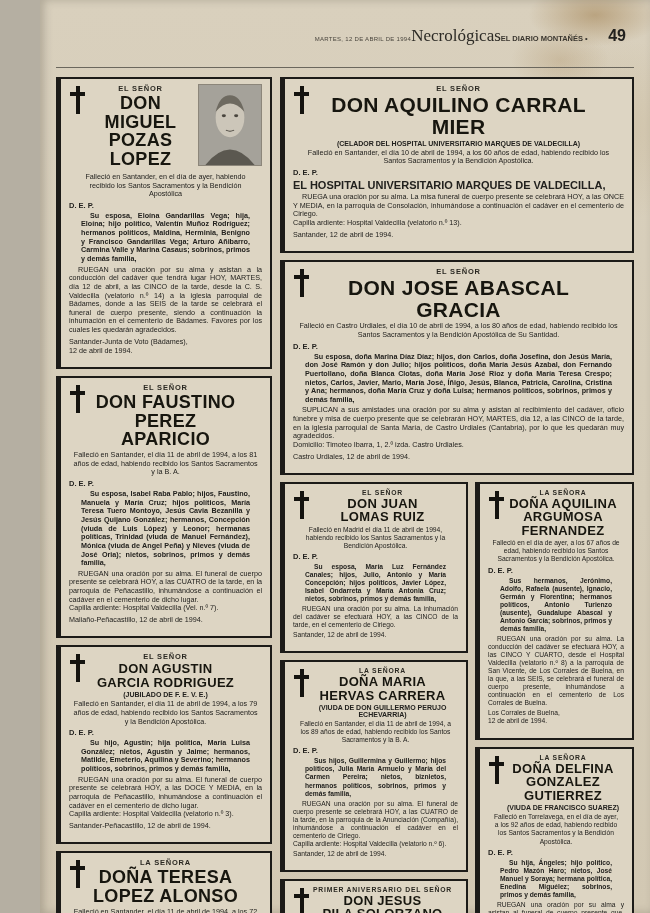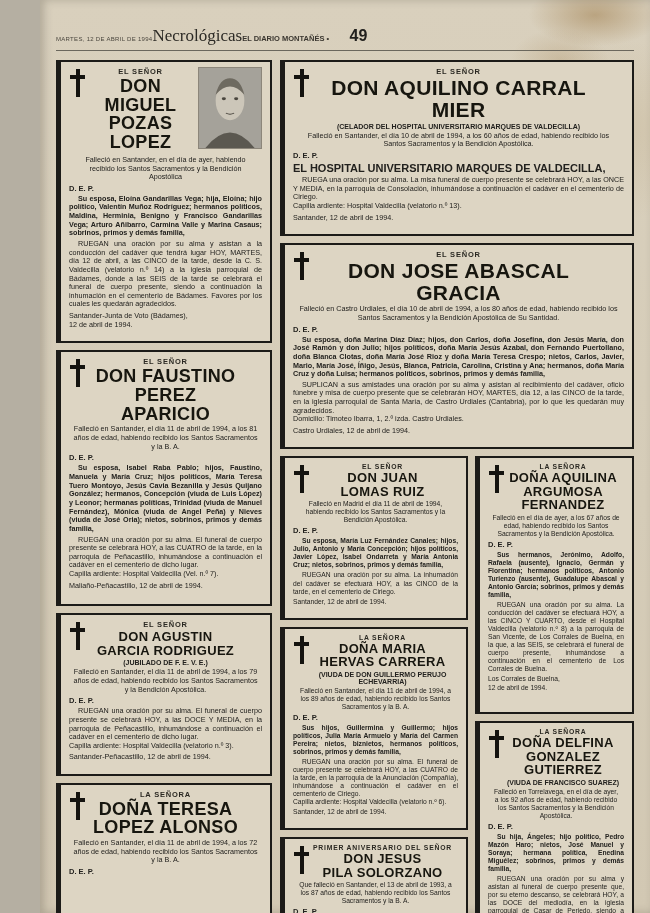--- a/index.html
+++ b/index.html
@@ -15,22 +15,22 @@
     background:
       radial-gradient(ellipse 95px 45px at 555px 15px, rgba(148,110,55,.45), transparent 70%),
       radial-gradient(ellipse 70px 45px at 520px 60px, rgba(148,110,55,.22), transparent 70%),
       radial-gradient(ellipse 140px 120px at 580px 130px, rgba(160,128,70,.14), transparent 75%),
       linear-gradient(180deg,#d9d0bd 0%, #d5ccb8 55%, #d2c8b3 100%);
     overflow:hidden;
     box-shadow:inset 4px 0 8px rgba(60,55,45,.25);
   }
   
   .phead{
-    display:flex;align-items:baseline;justify-content:flex-start;
-    padding:26px 24px 3px 16px;
+    display:flex;align-items:baseline;justify-content:flex-end;
+    padding:26px 24px 20px 16px;
   }
   .pdate{font-size:6px;color:#4a463e;letter-spacing:.3px;}
   .psection{font-family:"Liberation Serif", serif;font-size:17px;color:#2c2a25;}
   .pmast{font-size:7.5px;font-weight:bold;color:#3a362f;}
   .pnum{font-size:16px;font-weight:bold;margin-left:16px;}
   .rule{border:0;border-top:1px solid #6b675d;margin:1px 16px 9px 16px;}
   
   .content{display:flex;gap:8px;padding:0 16px;}
   .col-left{width:216px;flex:none;display:flex;flex-direction:column;gap:7px;}
   .right-area{flex:1;display:flex;flex-direction:column;gap:7px;}
@@ -53,21 +53,21 @@
   .cab{text-align:center;padding:0 16px;}
   .eti{font-size:7.5px;font-weight:bold;letter-spacing:.8px;color:#2a2822;}
   .nombre{
     margin:1px 0 2px 0;font-weight:800;line-height:1.04;
     white-space:pre-line;color:#17160f;letter-spacing:.3px;
   }
   .sub{font-size:7px;font-weight:bold;text-align:center;margin-bottom:2px;}
   .intro{font-size:7.2px;text-align:center;line-height:1.2;margin:2px 4px;}
   .dep{font-size:7.5px;font-weight:bold;text-align:left;margin:2px 0;}
   .entidad{font-size:11px;font-weight:800;margin:2px 0;}
-  .fam{font-size:7.2px;font-weight:bold;text-align:justify;line-height:1.2;margin:2px 0;text-indent:9px;}
+  .fam{font-size:7.2px;font-weight:bold;text-align:justify;line-height:1.2;margin:2px 12px;text-indent:9px;}
   .req{font-size:7.2px;text-align:justify;line-height:1.2;margin:2px 0;text-indent:9px;white-space:pre-line;}
   .firma{font-size:7.2px;text-align:left;line-height:1.25;margin-top:2px;padding-right:8px;white-space:pre-line;}
   
   .n-lg{font-size:21px;}
   .n-md{font-size:18px;}
   .n-sm{font-size:13px;}
   .narrow .intro,.narrow .fam,.narrow .req,.narrow .firma{font-size:6.7px;}
   .narrow .eti{font-size:6.8px;}
   .narrow .cab{padding:0 4px 0 18px;}
   
@@ -143,20 +143,21 @@
       <article class="esquela" style="min-height:106px;">
         <span class="cruz"></span>
         <div class="cab">
           <div class="eti">EL SEÑOR</div>
           <h2 class="nombre n-sm">DON AGUSTIN
 GARCIA RODRIGUEZ</h2>
           <div class="sub">(JUBILADO DE F. E. V. E.)</div>
         </div>
         <p class="intro">Falleció en Santander, el día 11 de abril de 1994, a los 79 años de edad, habiendo recibido los Santos Sacramentos y la Bendición Apostólica.</p>
         <p class="dep">D. E. P.</p>
+        <p class="fam">Su hijo, Agustín; hija política, María Luisa González; nietos, Agustín y Jaime; hermanos, Matilde, Emeterio, Aquilina y Severino; hermanos políticos, sobrinos, primos y demás familia,</p>
         <p class="req">RUEGAN una oración por su alma. El funeral de cuerpo presente se celebrará HOY, a las DOCE Y MEDIA, en la parroquia de Peñacastillo, inhumándose a continuación el cadáver en el cementerio de dicho lugar.
 Capilla ardiente: Hospital Valdecilla (velatorio n.º 3).</p>
         <p class="firma">Santander-Peñacastillo, 12 de abril de 1994.</p>
       </article>
 
       <article class="esquela" style="min-height:166px;">
         <span class="cruz"></span>
         <div class="cab">
           <div class="eti">LA SEÑORA</div>
           <h2 class="nombre n-md">DOÑA TERESA

